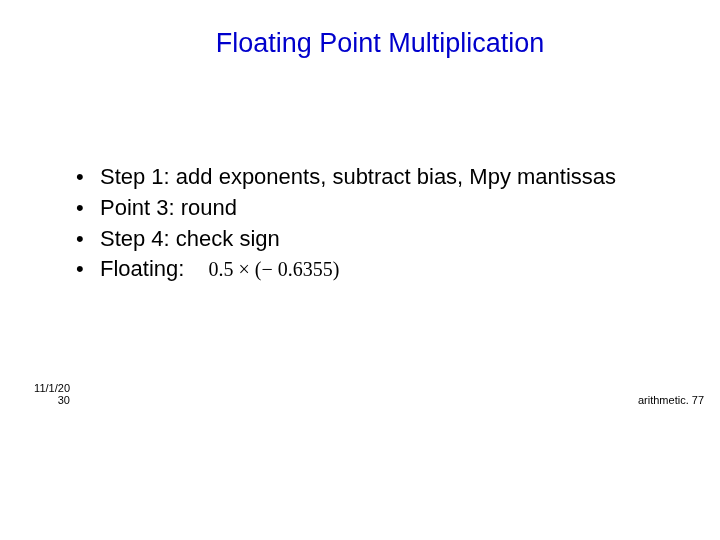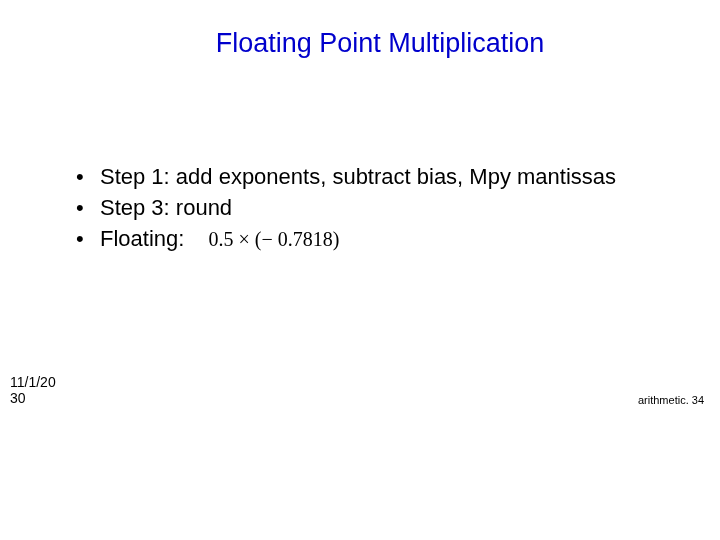--- a/index.html
+++ b/index.html
@@ -59,24 +59,25 @@
     display: inline-block;
     font-family: "Times New Roman", Times, serif;
     font-size: 20px;
     vertical-align: baseline;
     margin-left: 18px;
   }
   .footer-left {
     position: absolute;
     left: 10px;
     bottom: 14px;
-    font-size: 14px;
+    font-size: 11px;
     line-height: 1.1;
     color: #000;
     width: 60px;
+    text-align: right;
   }
   .footer-right {
     position: absolute;
     right: 16px;
     bottom: 14px;
     font-size: 11px;
     color: #000;
   }
 </style>
 </head>
@@ -85,29 +86,32 @@
 <div class="slide">
 
   <div class="title">Floating Point Multiplication</div>
 
   <div class="body">
     <ul class="bullets">
       <li>
         <span>Step 1: add exponents, subtract  bias, Mpy mantissas</span>
       </li>
       <li>
-        <span>Step 3: round</span>
+        <span>Point 3: round</span>
+      </li>
+      <li>
+        <span>Step 4: check sign</span>
       </li>
       <li>
         <span>Floating:</span>
-        <span class="formula">0.5 × (− 0.7818)</span>
+        <span class="formula">0.5 × (− 0.6355)</span>
       </li>
     </ul>
   </div>
 
   <div class="footer-left">
     <span>11/1/20</span><br>
     <span>30</span>
   </div>
 
-  <div class="footer-right">arithmetic. 34</div>
+  <div class="footer-right">arithmetic. 77</div>
 
 </div>
 
 </body></html>

